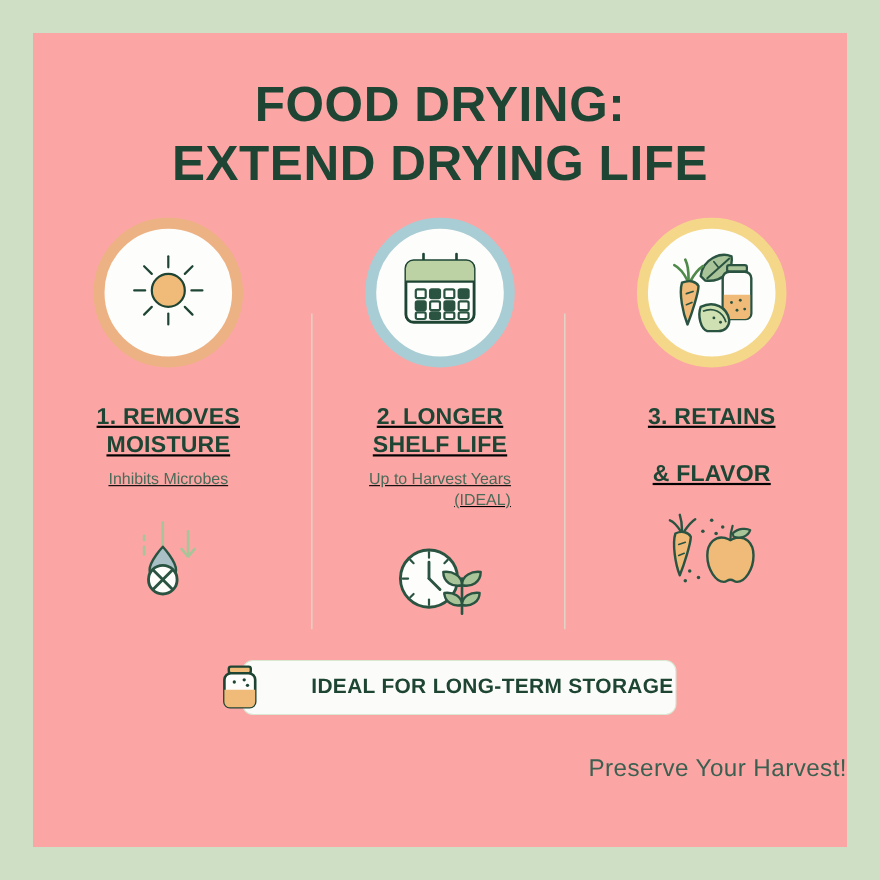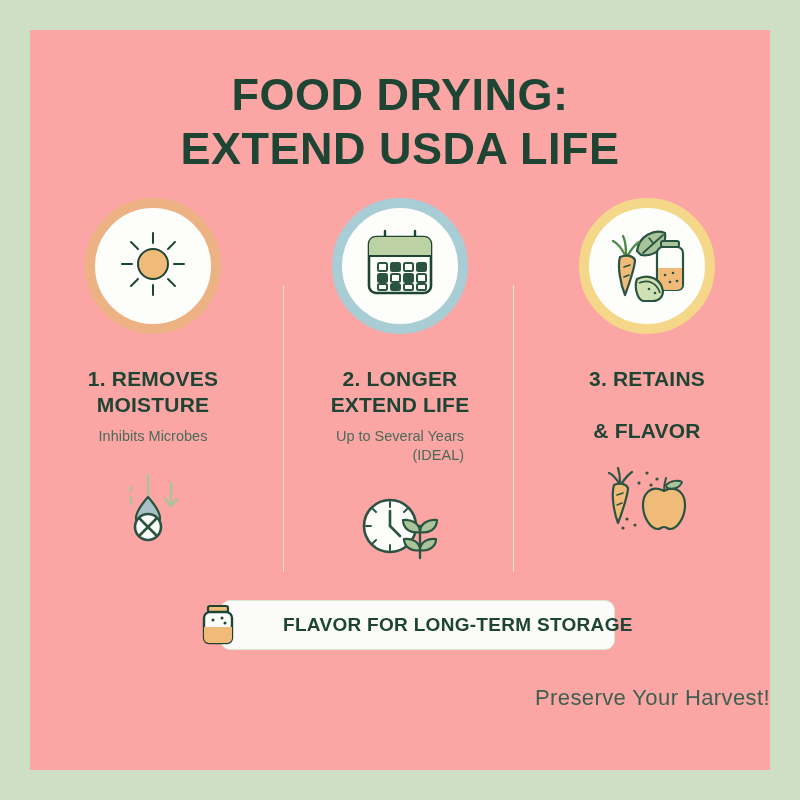--- a/index.html
+++ b/index.html
@@ -54,20 +54,21 @@
   
   #columns {
     position: absolute;
     left: 0;
     top: 168px;
     width: 740px;
     display: flex;
     flex-direction: row;
     align-items: flex-start;
     justify-content: space-between;
+    text-decoration: underline;
   }
   .column {
     width: 246px;
     display: flex;
     flex-direction: column;
     align-items: center;
     position: relative;
   }
 
   .ring {
@@ -172,21 +173,21 @@
   }
 </style>
 </head>
 <body>
 
 <div id="poster">
   <div id="card">
 
     <div id="title-block">
       <span class="title-line">FOOD DRYING:</span>
-      <span class="title-line">EXTEND USDA LIFE</span>
+      <span class="title-line">EXTEND DRYING LIFE</span>
     </div>
 
     <div class="divider" id="divider-1"></div>
     <div class="divider" id="divider-2"></div>
 
     <div id="columns">
 
       <div class="column">
         <div class="ring ring-1">
           <span>
@@ -255,24 +256,24 @@
                 <rect x="17" y="57" width="9" height="6" rx="1.5"></rect>
                 <rect x="30" y="57" width="9" height="6" rx="1.5" fill="#2a5441"></rect>
                 <rect x="43" y="57" width="9" height="6" rx="1.5"></rect>
                 <rect x="56" y="57" width="9" height="6" rx="1.5"></rect>
               </g>
             </svg>
           </span>
         </div>
         <div class="step-heading">
           <span>2. LONGER</span><br>
-          <span>EXTEND LIFE</span>
+          <span>SHELF LIFE</span>
         </div>
         <div class="step-sub">
-          <span>Up to Several Years</span><br>
+          <span>Up to Harvest Years</span><br>
           <span>(IDEAL)</span>
         </div>
         <div class="mini-icon">
           <svg width="86" height="72" viewBox="0 0 86 72">
             <circle cx="33" cy="36" r="26" fill="#fdfdfb" stroke="#2a5441" stroke-width="2.6"></circle>
             <g stroke="#2a5441" stroke-width="2" stroke-linecap="round">
               <line x1="33" y1="12" x2="33" y2="17"></line>
               <line x1="33" y1="55" x2="33" y2="60"></line>
               <line x1="9" y1="36" x2="14" y2="36"></line>
               <line x1="52" y1="36" x2="57" y2="36"></line>
@@ -369,21 +370,21 @@
               <circle cx="22" cy="65" r="1.6"></circle>
             </g>
           </svg>
         </div>
       </div>
 
     </div>
 
     <div id="banner">
       <div id="banner-pill">
-        <span id="banner-text">FLAVOR FOR LONG-TERM STORAGE</span>
+        <span id="banner-text">IDEAL FOR LONG-TERM STORAGE</span>
       </div>
       <span id="banner-jar">
         <svg width="46" height="46" viewBox="0 0 46 46">
           <rect x="13" y="4" width="20" height="6" rx="2" fill="#f0bb78" stroke="#1e4534" stroke-width="2.2"></rect>
           <path d="M15 10 h16 a6 6 0 0 1 6 6 v20 a5 5 0 0 1 -5 5 h-18 a5 5 0 0 1 -5 -5 v-20 a6 6 0 0 1 6 -6 z" fill="#fdfdfb" stroke="#1e4534" stroke-width="2.4"></path>
           <path d="M9 25 h28 v11 a5 5 0 0 1 -5 5 h-18 a5 5 0 0 1 -5 -5 z" fill="#f0bb78" stroke="none"></path>
           <g fill="#1e4534">
             <circle cx="18" cy="18" r="1.5"></circle>
             <circle cx="27" cy="16" r="1.5"></circle>
             <circle cx="30" cy="21" r="1.5"></circle>

